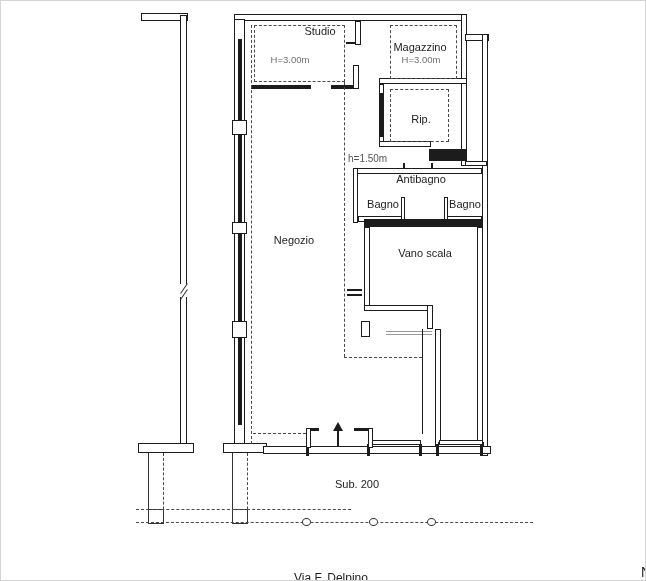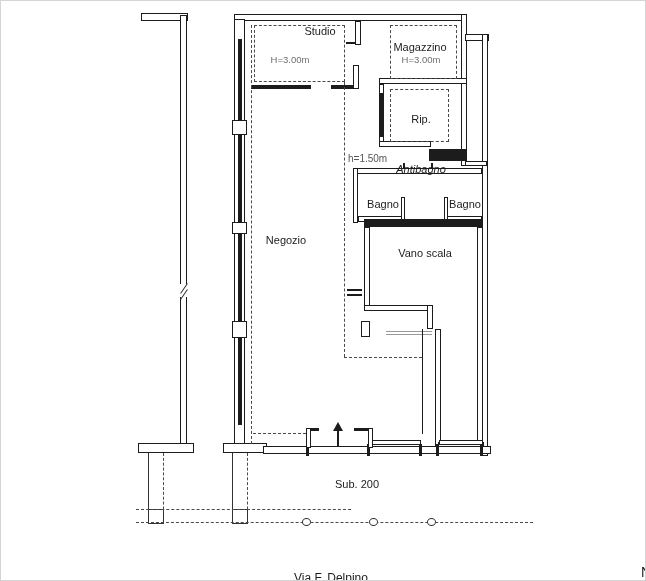--- a/index.html
+++ b/index.html
@@ -135,22 +135,22 @@
   <div class="dlv" style="left:343px;top:81px;height:275px;"></div>
   <div class="dlh" style="left:343px;top:356px;width:78px;"></div>
   <div class="dlh" style="left:252px;top:432px;width:53px;"></div>
 
   <div class="lbl" style="left:291px;top:30px;margin-left:28px;">Studio</div>
   <div class="lbl muted" style="left:289px;top:58px;">H=3.00m</div>
   <div class="lbl" style="left:419px;top:46px;">Magazzino</div>
   <div class="lbl muted" style="left:420px;top:58px;">H=3.00m</div>
   <div class="lbl" style="left:420px;top:118px;">Rip.</div>
   <div class="lbl muted lbl-left" style="left:347px;top:157px;font-size:10px;color:#555;">h=1.50m</div>
-  <div class="lbl" style="left:420px;top:168px;font-style:italic;">Antibagno</div>
+  <div class="lbl" style="left:420px;top:178px;">Antibagno</div>
   <div class="lbl" style="left:382px;top:203px;">Bagno</div>
   <div class="lbl" style="left:464px;top:203px;">Bagno</div>
   <div class="lbl" style="left:424px;top:252px;">Vano scala</div>
-  <div class="lbl" style="left:285px;top:239px;text-align:center;">Negozio</div>
+  <div class="lbl" style="left:293px;top:239px;text-align:center;">Negozio</div>
   <div class="lbl" style="left:356px;top:483px;">Sub. 200</div>
   <div class="lbl" style="left:330px;top:577px;font-size:12px;">Via F. Delpino</div>
   <div class="lbl" style="left:645px;top:571px;font-size:14px;">N</div>
 
 </div>
 
 </body></html>

